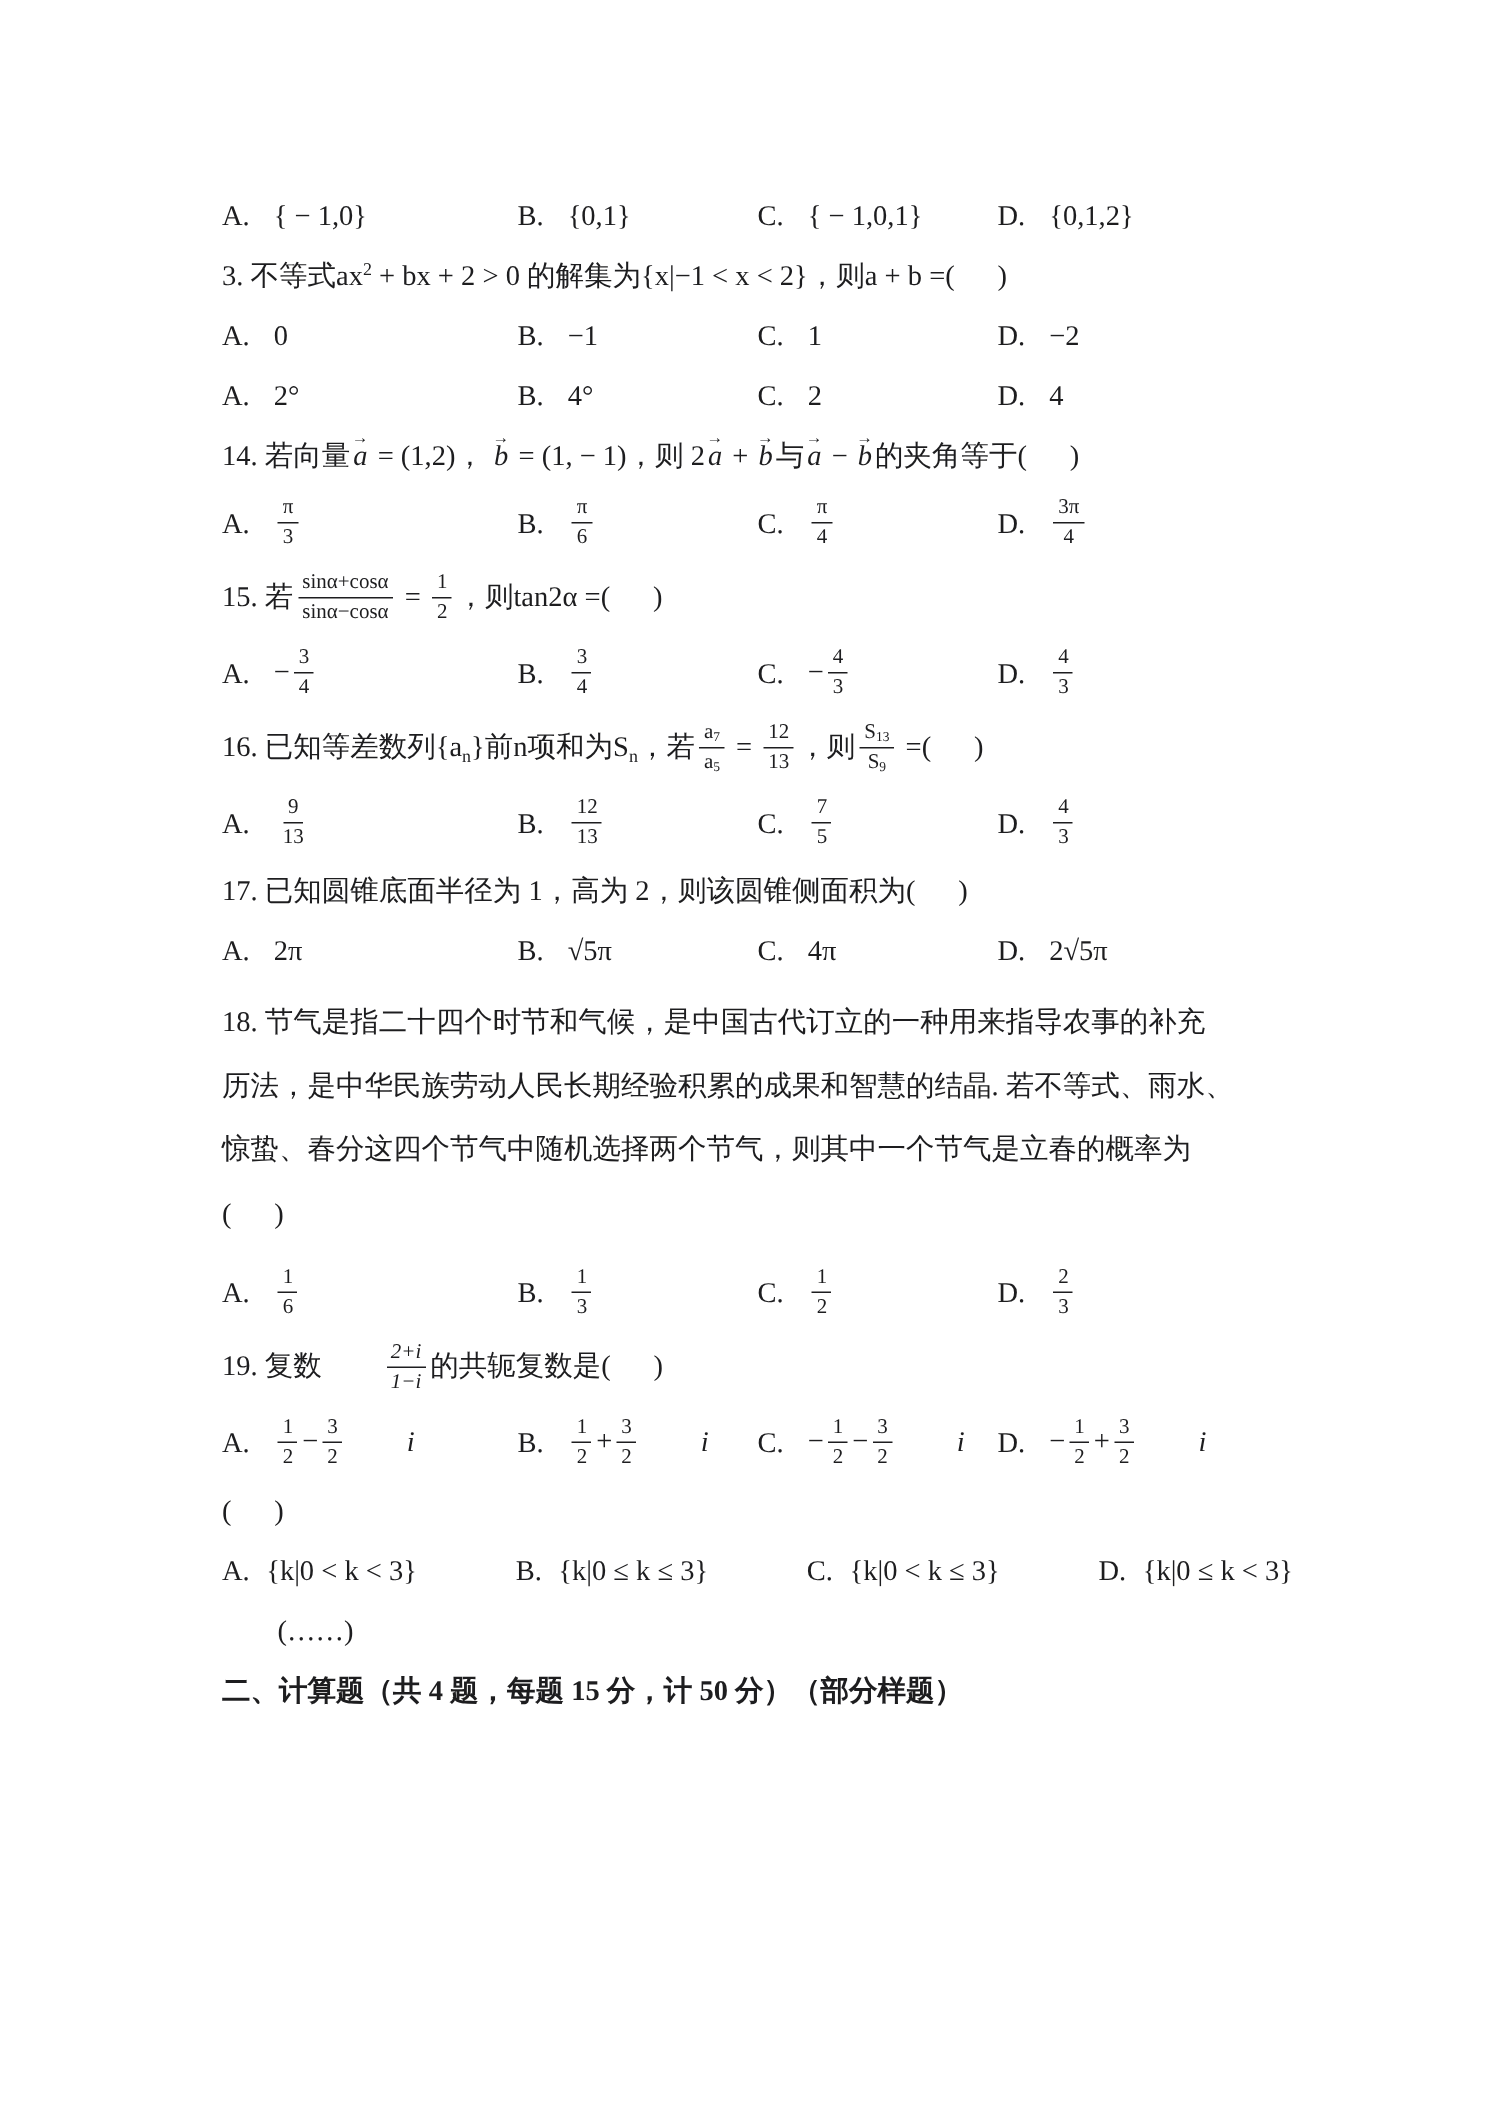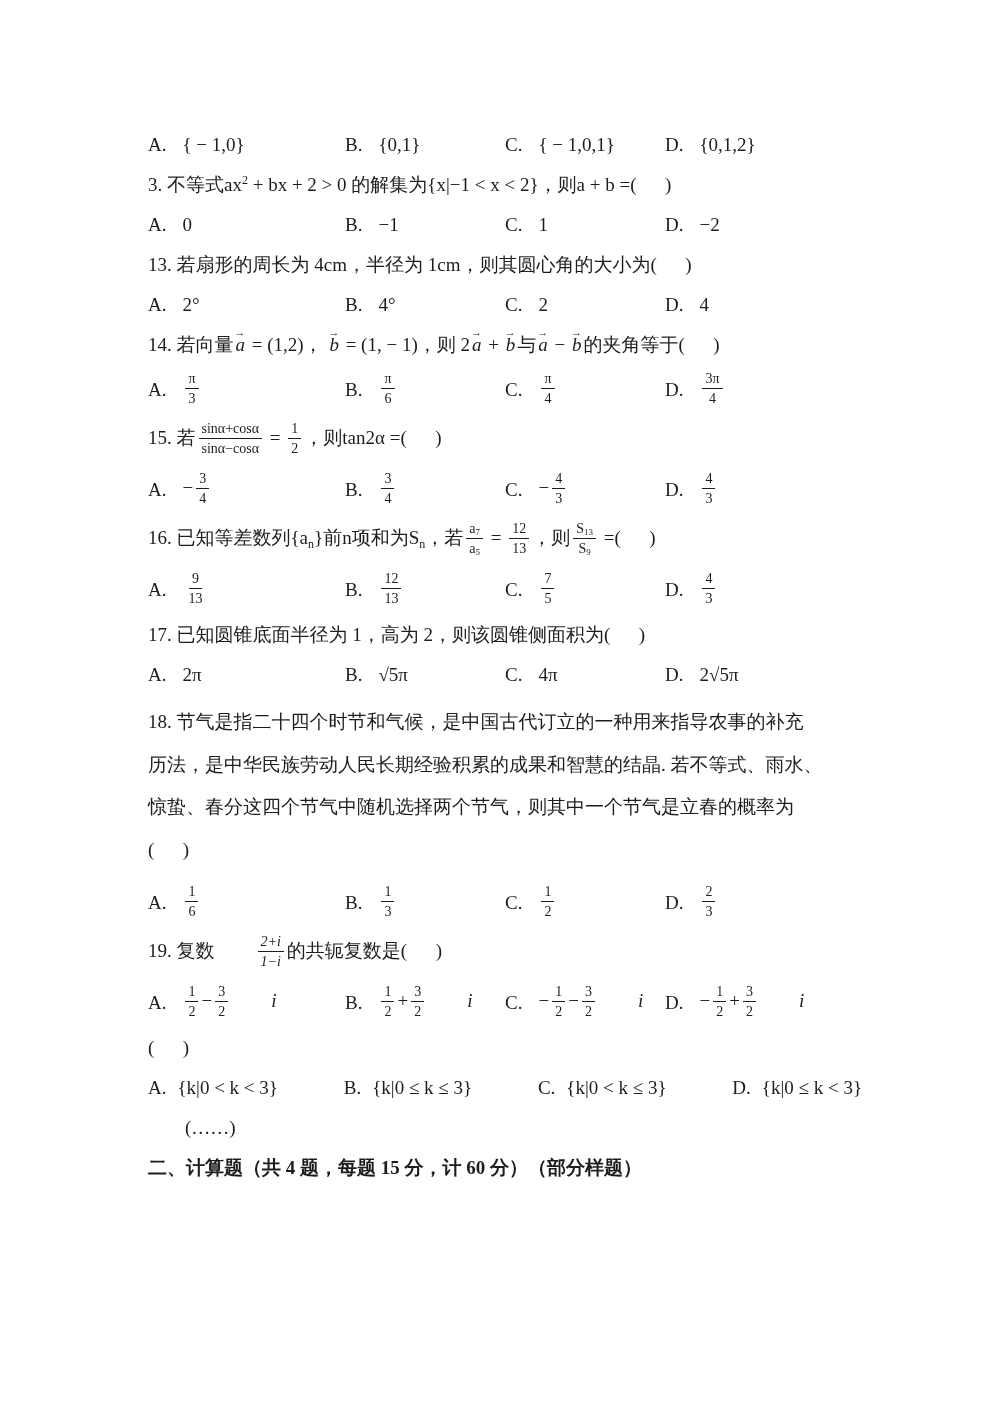--- a/index.html
+++ b/index.html
@@ -80,23 +80,20 @@
     <div class="opt">
       <span>C.</span>
       <span>1</span>
     </div>
     <div class="opt">
       <span>D.</span>
       <span>−2</span>
     </div>
   </div>
 
-  <div class="line">
-    <span>13. 若扇形的周长为 4cm，半径为 1cm，则其圆心角的大小为(&nbsp;&nbsp;&nbsp;&nbsp;&nbsp;&nbsp;)</span>
-  </div>
   <div class="opt-row">
     <div class="opt">
       <span>A.</span>
       <span>2°</span>
     </div>
     <div class="opt">
       <span>B.</span>
       <span>4°</span>
     </div>
     <div class="opt">
@@ -353,17 +350,17 @@
     <div class="opt">
       <span>D.</span>
       <span>{k|0 ≤ k &lt; 3}</span>
     </div>
   </div>
   <div class="line indent">
     <span>(……)</span>
   </div>
 
   <div class="line bold">
-    <span>二、计算题（共 4 题，每题 15 分，计 60 分）（部分样题）</span>
+    <span>二、计算题（共 4 题，每题 15 分，计 50 分）（部分样题）</span>
   </div>
 
 
 </div>
 
 </body></html>

